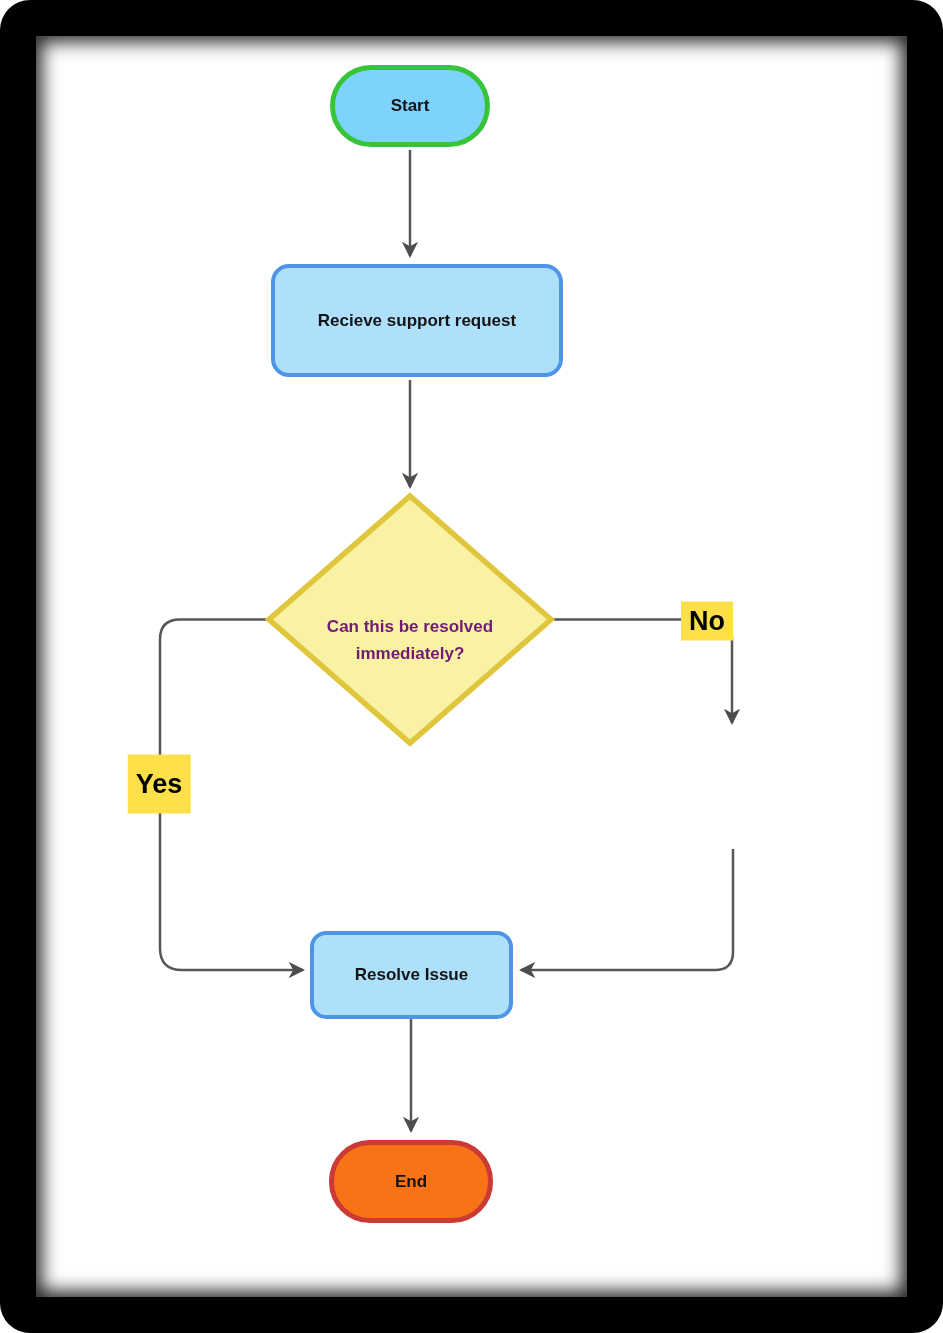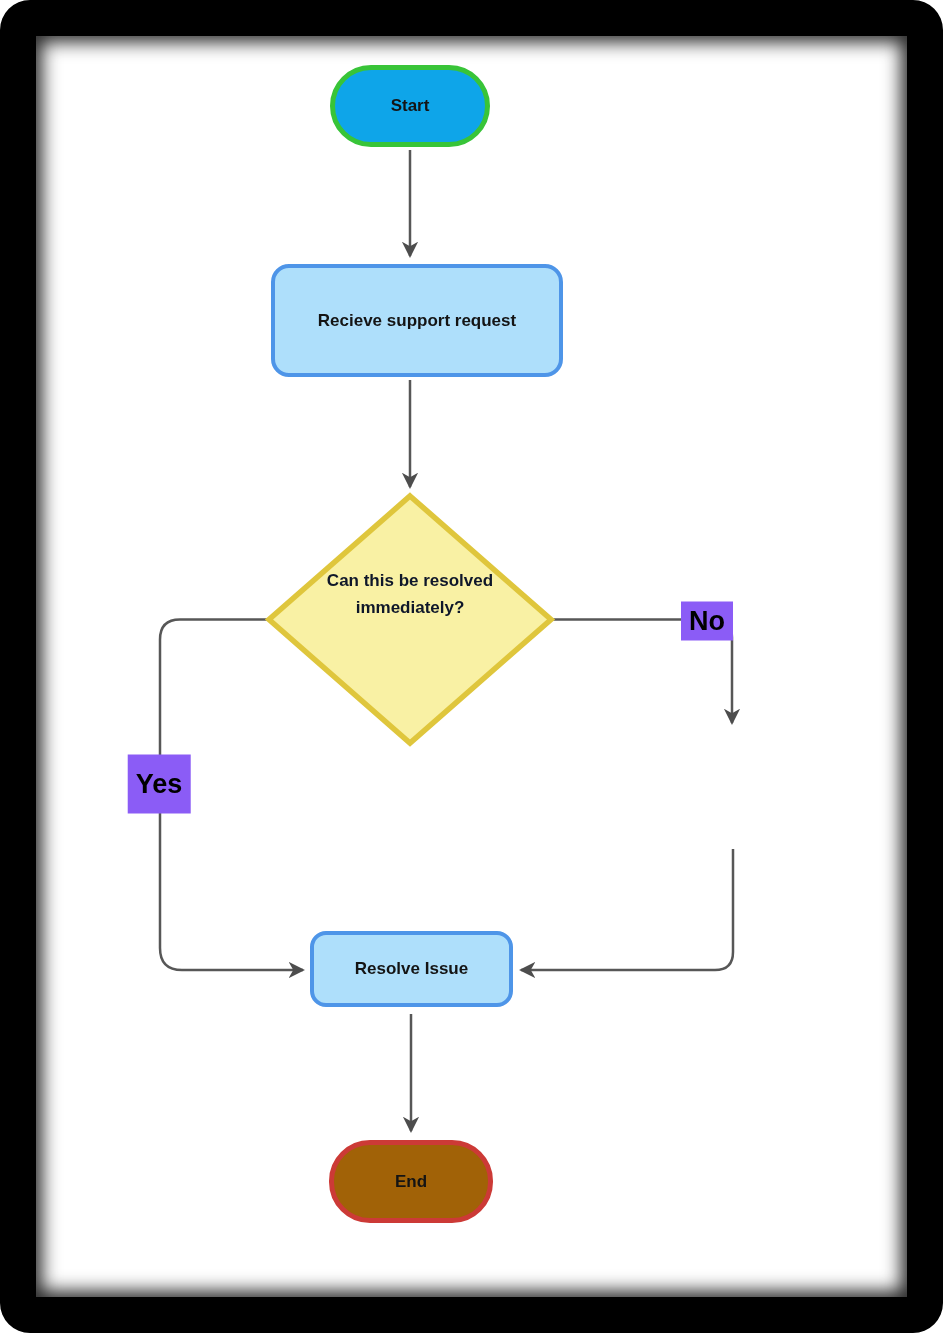--- a/index.html
+++ b/index.html
@@ -23,51 +23,51 @@
   .node{
     position:absolute;
     display:flex;align-items:center;justify-content:center;
     text-align:center;
     font-weight:700;font-size:17px;line-height:24px;color:#141414;
     box-sizing:border-box;
     z-index:3;
   }
   .node-start{
     left:330px;top:65px;width:160px;height:82px;
-    background:#0ea5e9;border:5px solid #38c438;border-radius:41px;
+    background:#7dd3fc;border:5px solid #38c438;border-radius:41px;
   }
   .node-receive{
     left:271px;top:264px;width:292px;height:113px;
     background:#aedffb;border:4.5px solid #4e95e8;border-radius:18px;
   }
   .node-forward{
     left:615px;top:731px;width:237px;height:116px;
     background:#aedffb;border:4.5px solid #4e95e8;border-radius:16px;
   }
   .node-forward .node-label{width:200px;}
   .node-resolve{
-    left:310px;top:931px;width:203px;height:76px;
+    left:310px;top:931px;width:203px;height:88px;
     background:#aedffb;border:4.5px solid #4e95e8;border-radius:16px;
   }
   .node-end{
     left:329px;top:1140px;width:164px;height:83px;
-    background:#a16207;border:5px solid #cc3a36;border-radius:41px;
+    background:#f97316;border:5px solid #cc3a36;border-radius:41px;
   }
   .decision-label{
-    position:absolute;left:410px;top:594px;
+    position:absolute;left:410px;top:640px;
     transform:translate(-50%,-50%);
     width:168px;
     text-align:center;
-    font-weight:700;font-size:17px;line-height:27px;color:#0f172a;
+    font-weight:700;font-size:17px;line-height:27px;color:#701a75;
     z-index:3;
   }
   .edge-label{
     position:absolute;
     transform:translate(-50%,-50%);
-    background:#8b5cf6;
+    background:#fde047;
     font-weight:700;font-size:27px;color:#000;
     z-index:2;
     text-align:center;
   }
   .edge-label-no{left:707px;top:621px;padding:4px 8px;}
   .edge-label-yes{left:159px;top:784px;padding:14px 8px;}
 </style>
 </head>
 <body>
 

